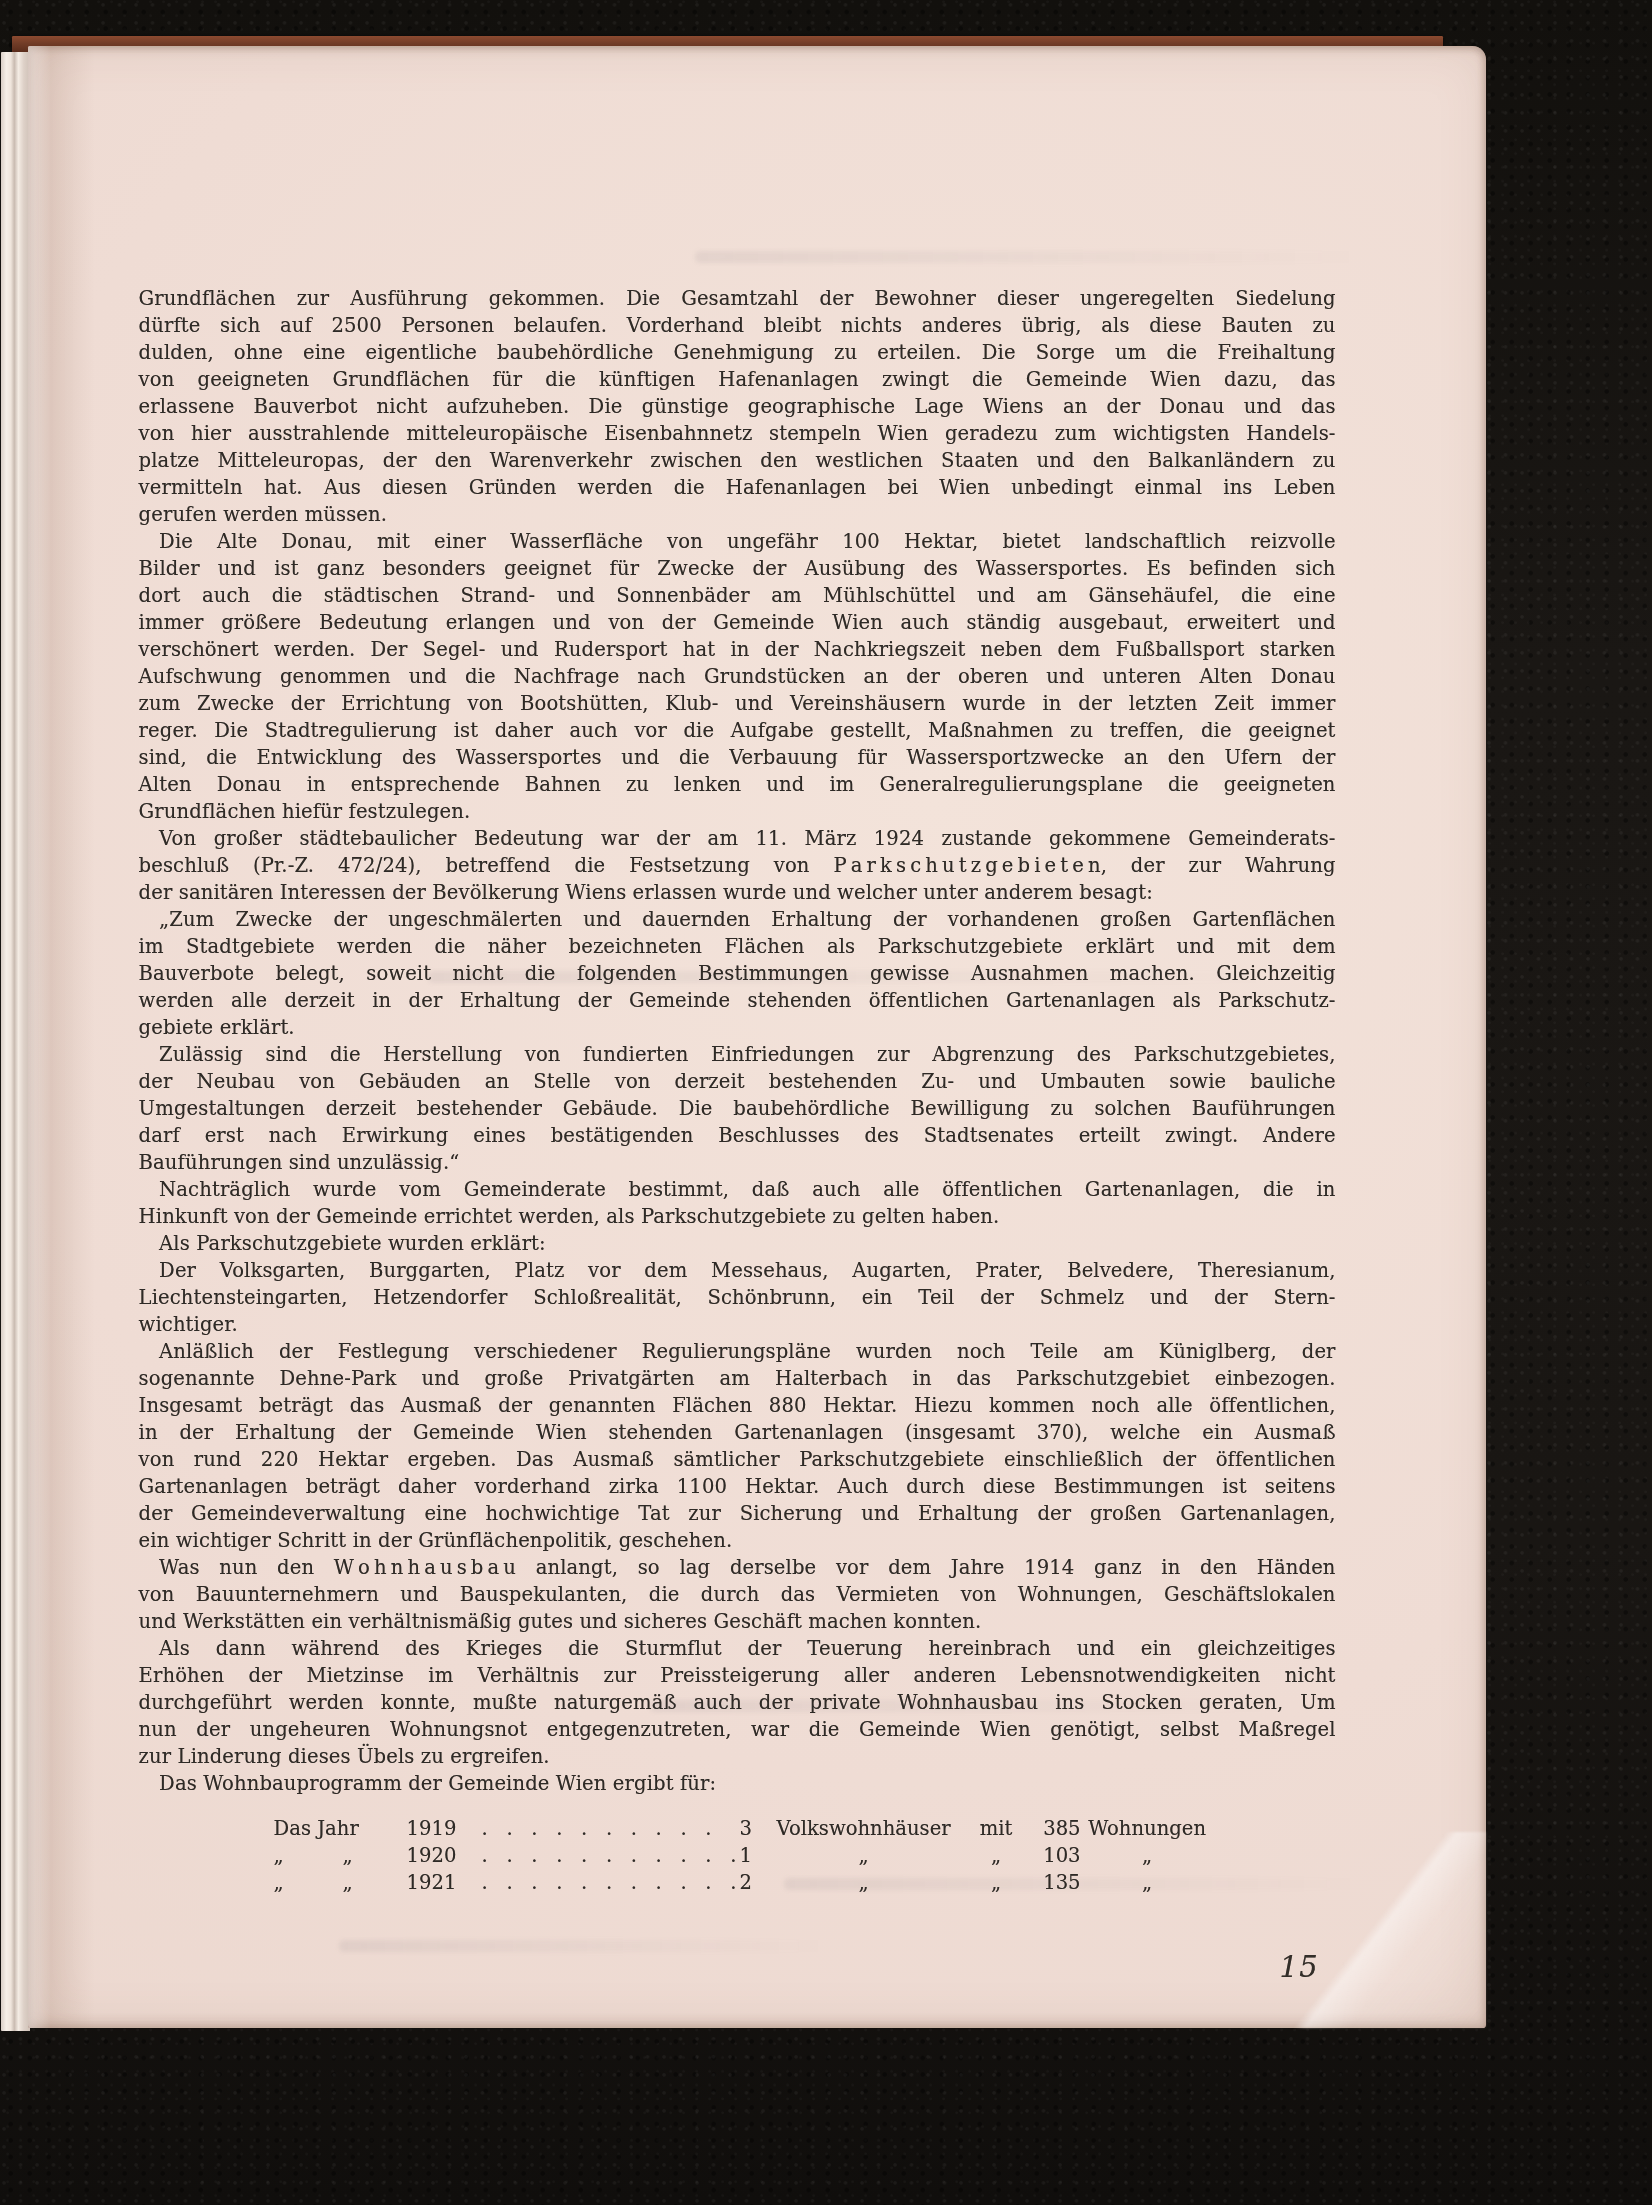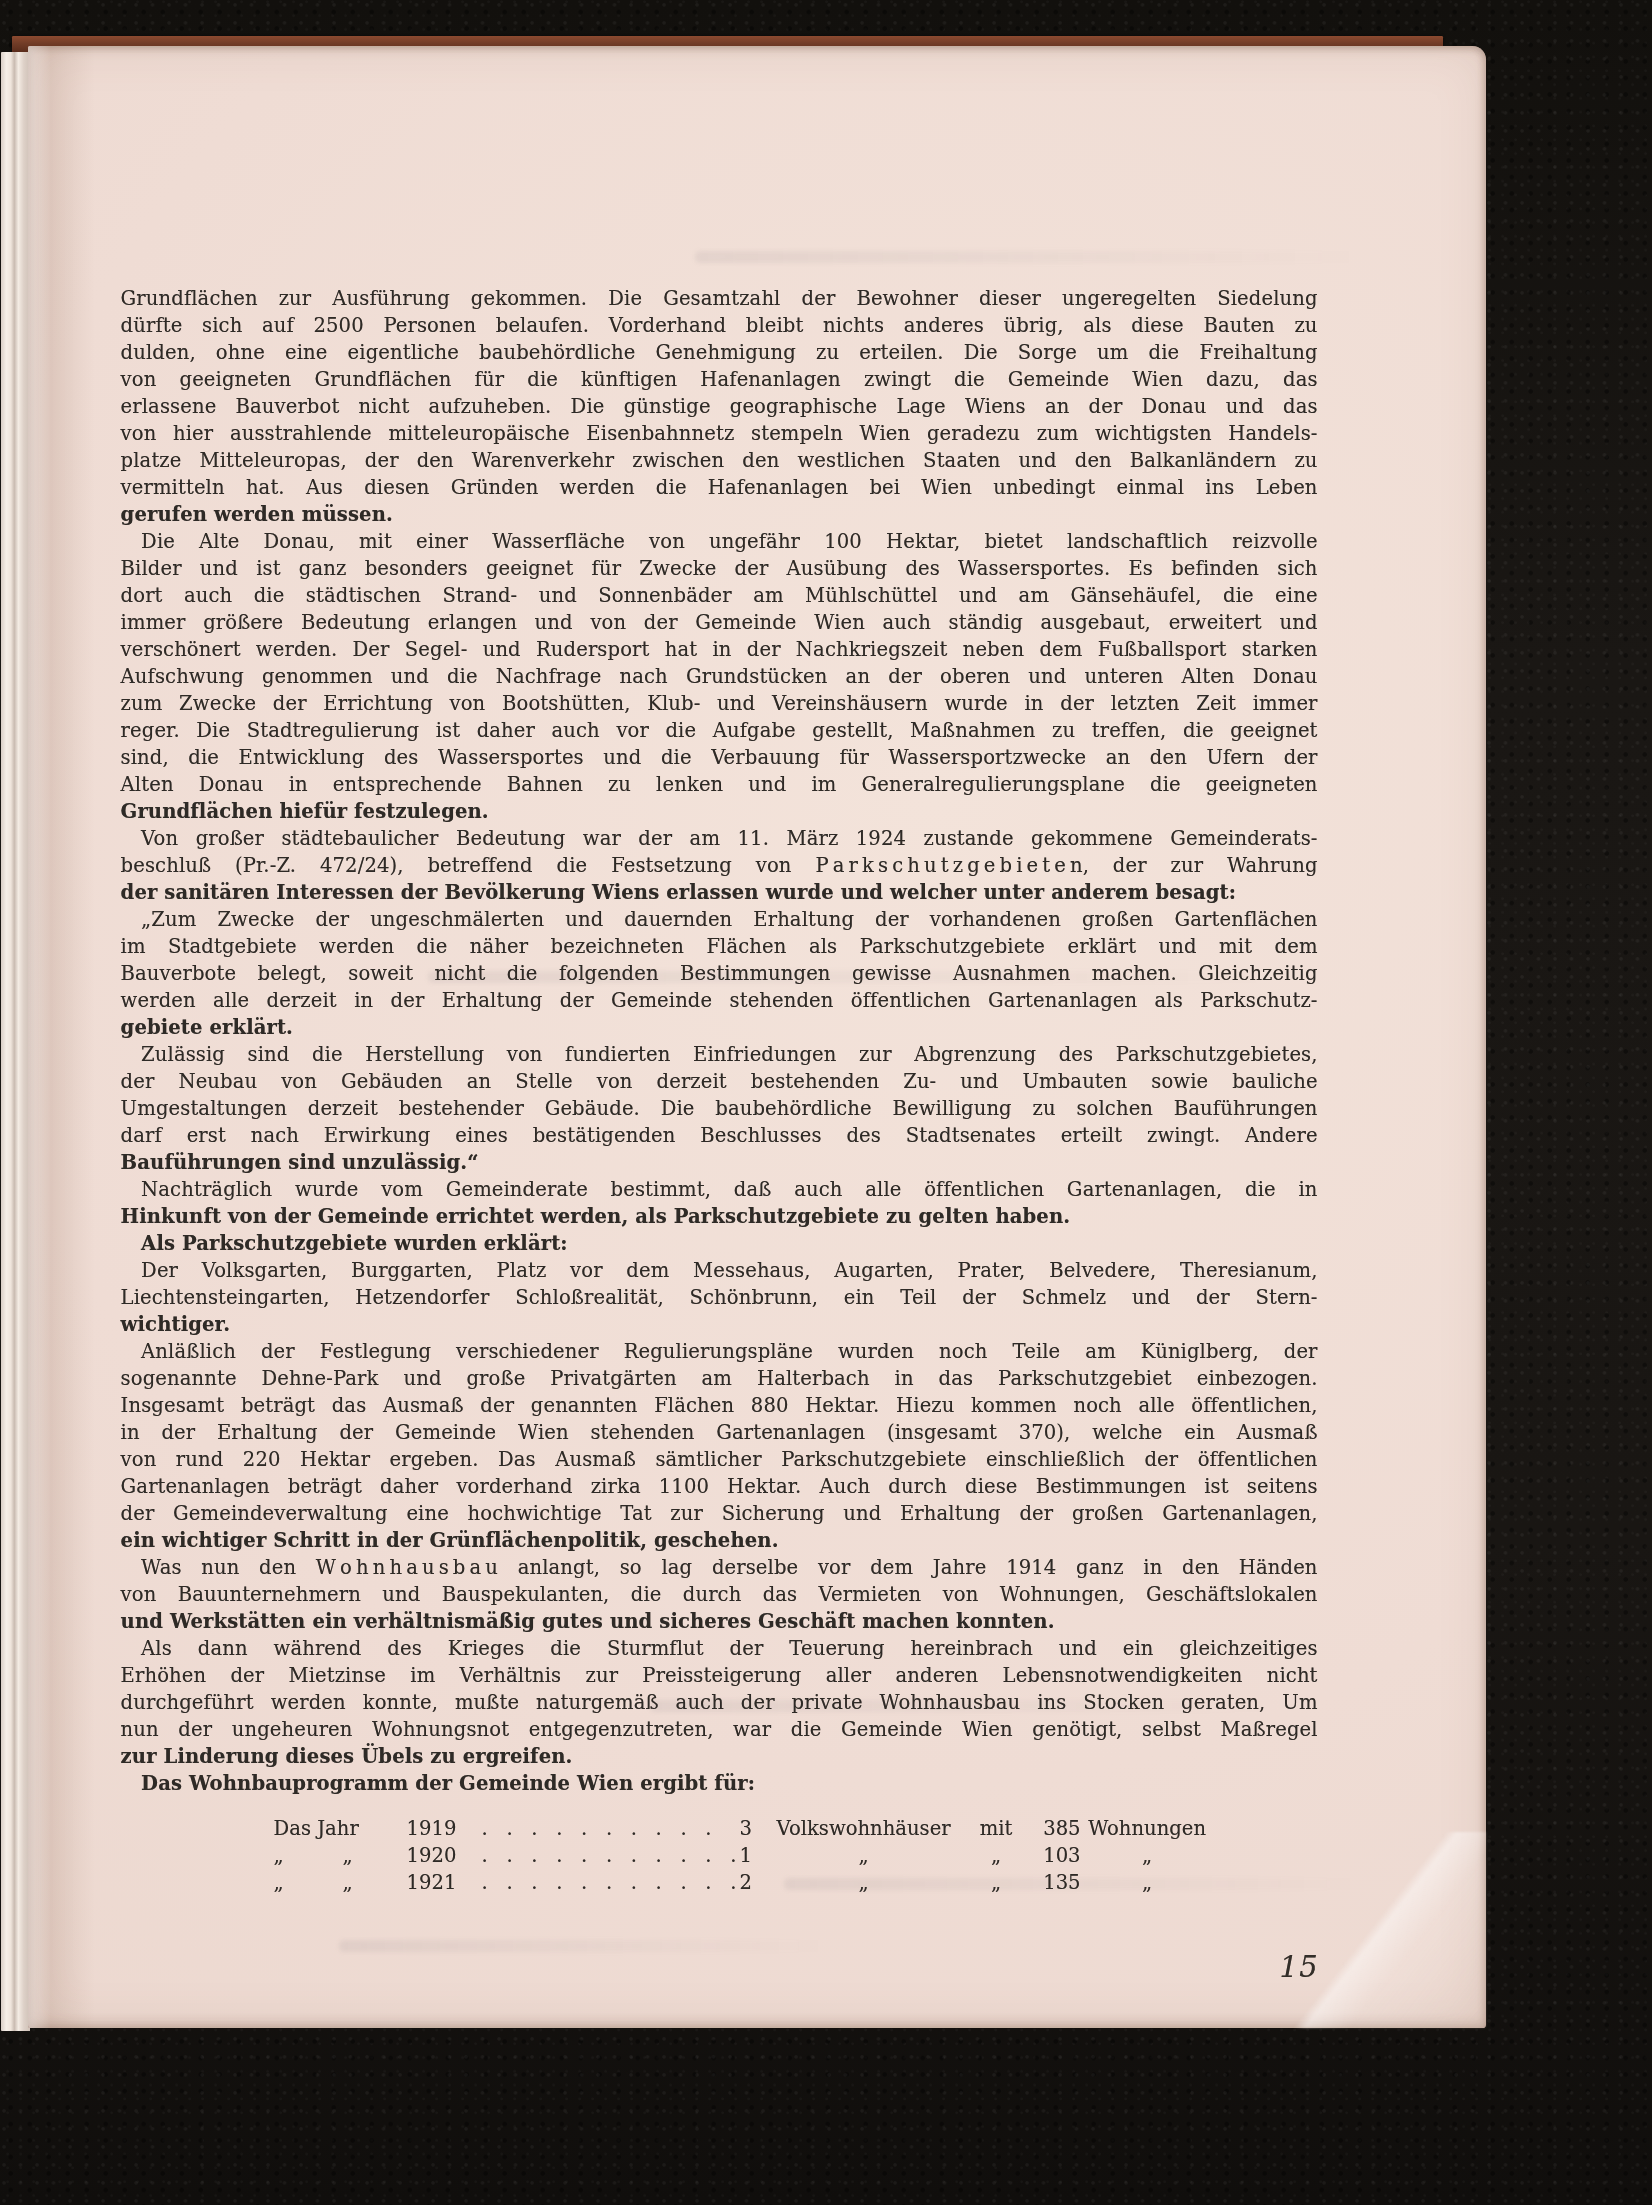--- a/index.html
+++ b/index.html
@@ -61,28 +61,28 @@
   .ghost{position:absolute;height:11.6px;border-radius:5.3px;
     background:linear-gradient(90deg,rgba(120,110,120,.10),rgba(120,110,120,.04) 60%,rgba(120,110,120,0));
     filter:blur(2.2px);}
   .g1{left:667px;top:205px;width:667px;}
   .g2{left:400px;top:925px;width:845px;}
   .g3{left:622px;top:1654px;width:622px;}
   .g4{left:311px;top:1894px;width:489px;}
   .g5{left:756px;top:1832px;width:578px;}
 
   .textblock{
-    position:absolute;left:93px;top:239px;width:1197px;
+    position:absolute;left:111px;top:239px;width:1197px;
     font-size:19.6px;line-height:27px;color:#2e2a26;
     text-shadow:0 0 0.6px rgba(52,45,39,.45);
     letter-spacing:0.1px;
   }
   .para{margin:0;padding:0;}
   .line{text-align:justify;text-align-last:justify;}
-  .line.last{text-align-last:left;font-weight:bold;}
+  .line.last{text-align-last:left;}
   .line.first{text-indent:20.5px;}
 
   .wtable{
     position:absolute;left:246px;top:1769px;
     font-size:19.6px;line-height:27px;color:#2e2a26;
     text-shadow:0 0 0.6px rgba(52,45,39,.45);
   }
   .trow{display:flex;white-space:nowrap;}
   .tc{display:inline-block;}
   .tc1{width:121px;}

